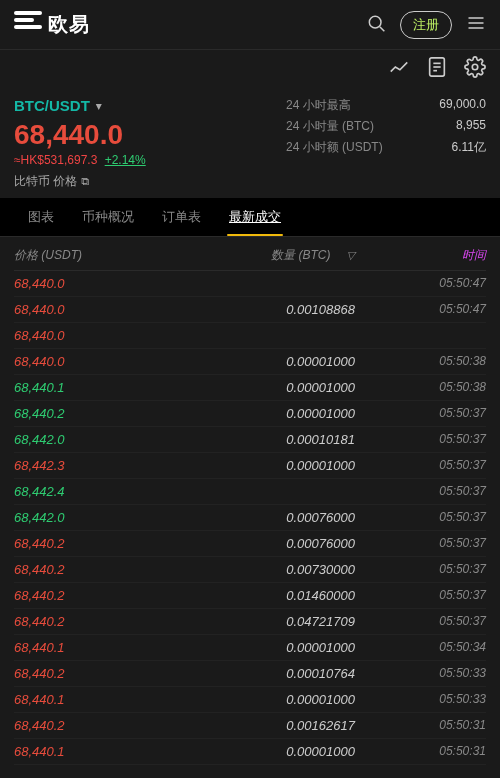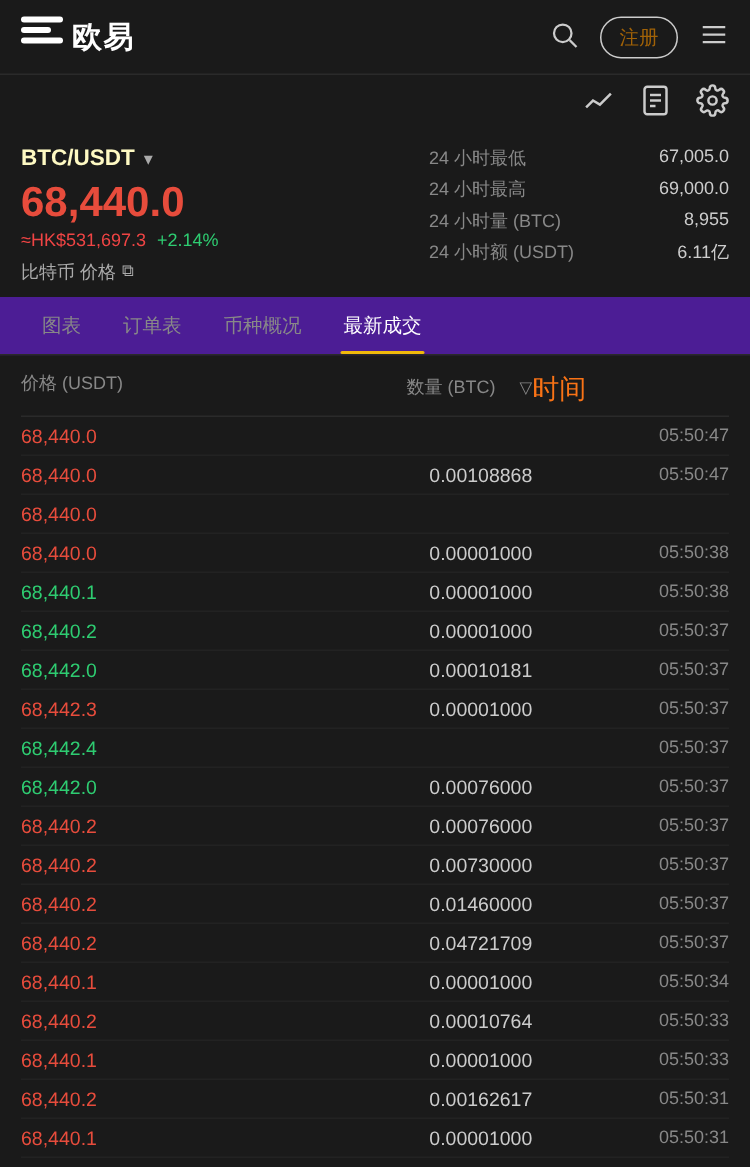--- a/index.html
+++ b/index.html
@@ -57,21 +57,21 @@
     }
     .search-icon-btn, .register-btn, .menu-btn {
       cursor: pointer;
       color: #ccc;
     }
     .register-btn {
       border: 1px solid #ccc;
       border-radius: 14px;
       padding: 4px 12px;
       font-size: 13px;
-      color: #a16207;
+      color: #bef264;
     }
     .icon-svg {
       width: 20px;
       height: 20px;
       fill: none;
       stroke: #cccccc;
       stroke-width: 1.8;
     }
 
     
@@ -98,38 +98,38 @@
     }
     .pair-row {
       display: flex;
       align-items: center;
       gap: 6px;
       margin-bottom: 6px;
     }
     .pair-name {
       font-size: 15px;
       font-weight: 600;
-      color: #fef9c3;
+      color: #14b8a6;
     }
     .chevron-down {
       color: #aaa;
       font-size: 12px;
     }
     .big-price {
       font-size: 28px;
       font-weight: 700;
       color: #e74c3c;
       line-height: 1.1;
     }
     .hk-price {
       font-size: 12px;
       margin-top: 2px;
     }
     .hk-amount { color: #ef4444; }
-    .change-pct { color: #2ecc71; margin-left: 4px; }
+    .change-pct { color: #2ecc71; margin-left: 4px; text-decoration: underline; }
     .btc-label {
       font-size: 12px;
       color: #aaa;
       margin-top: 6px;
       display: flex;
       align-items: center;
       gap: 4px;
     }
     .ext-link {
       color: #aaa;
@@ -152,49 +152,51 @@
     .stat-label { color: #888; }
     .stat-value { color: #ccc; }
 
     
     .tabs {
       display: flex;
       align-items: center;
       padding: 0 14px;
       border-bottom: 1px solid #2a2a2a;
       gap: 0;
-      background: #4c1d95;
+      background: #000000;
     }
     .tab {
       padding: 10px 14px;
       font-size: 13px;
       color: #888;
       cursor: pointer;
       white-space: nowrap;
       position: relative;
     }
     .tab.active {
       color: #ffffff;
+      text-decoration: underline;
     }
     .tab.active::after {
       content: '';
       position: absolute;
       bottom: 0;
       left: 50%;
       transform: translateX(-50%);
       width: 70%;
       height: 2px;
       background: #f0b90b;
       border-radius: 2px;
     }
 
     
     .trades-section {
       background: #1a1a1a;
       padding: 0 14px;
+      font-style: italic;
     }
     .trades-header {
       display: flex;
       justify-content: space-between;
       padding: 10px 0 6px;
       border-bottom: 1px solid #2a2a2a;
     }
     .col-price {
       flex: 1.3;
       font-size: 12px;
@@ -205,22 +207,23 @@
       text-align: right;
       font-size: 12px;
       color: #888;
       display: flex;
       align-items: center;
       justify-content: flex-end;
       gap: 16px;
     }
     .col-time {
       flex: 1;
-      font-size: 18px;
-      color: #f97316;
+      text-align: right;
+      font-size: 12px;
+      color: #d946ef;
     }
     .filter-icon {
       font-size: 11px;
       color: #888;
     }
 
     .trade-row {
       display: flex;
       justify-content: space-between;
       align-items: center;
@@ -309,44 +312,40 @@
       <span class="hk-amount">≈HK$531,697.3</span>
       <span class="change-pct">+2.14%</span>
     </div>
     <div class="btc-label">
       <span>比特币 价格</span>
       <span class="ext-link">⧉</span>
     </div>
   </div>
   <div class="price-right">
 
-  <div class="stat-row">
-        <span class="stat-label">24 小时最低</span>
-        <span class="stat-value">67,005.0</span>
-      </div>
       <div class="stat-row">
         <span class="stat-label">24 小时最高</span>
         <span class="stat-value">69,000.0</span>
       </div>
       <div class="stat-row">
         <span class="stat-label">24 小时量 (BTC)</span>
         <span class="stat-value">8,955</span>
       </div>
       <div class="stat-row">
         <span class="stat-label">24 小时额 (USDT)</span>
         <span class="stat-value">6.11亿</span>
       </div>
     </div>
 </div>
 
 <div class="tabs">
 
 <div class="tab">图表</div>
+    <div class="tab">币种概况</div>
     <div class="tab">订单表</div>
-    <div class="tab">币种概况</div>
     <div class="tab active">最新成交</div>
   </div>
 
 <div class="trades-section">
   <div class="trades-header">
     <div class="col-price">价格 (USDT)</div>
     <div class="col-qty">
       <span>数量 (BTC)</span>
       <span class="filter-icon">▽</span>
     </div>

